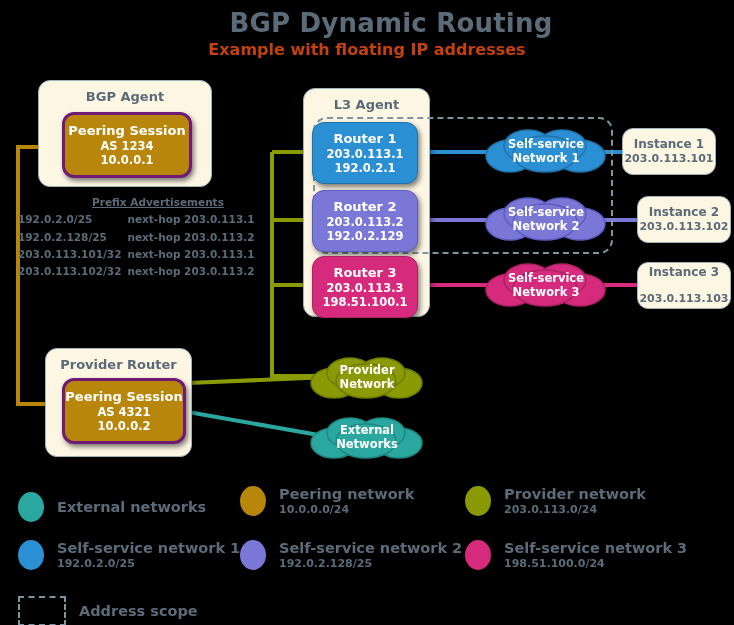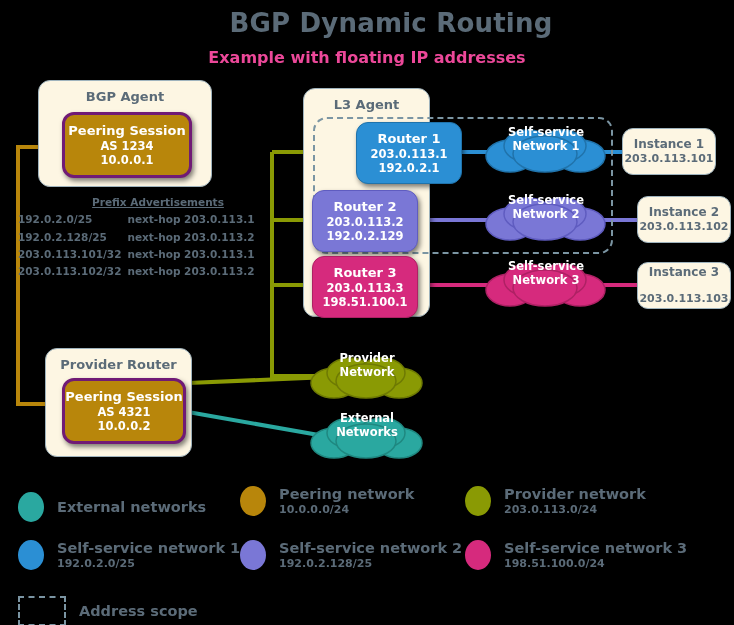--- a/index.html
+++ b/index.html
@@ -5,55 +5,55 @@
   html,body{margin:0;padding:0;background:#000;}
   body{width:734px;height:625px;overflow:hidden;
        font-family:"DejaVu Sans","Liberation Sans",sans-serif;}
   #stage{position:relative;width:734px;height:625px;background:#000;}
 
   .abs{position:absolute;}
 
   
   #title{left:0;top:8px;width:734px;text-align:center;color:#5b6b78;
          font-size:26px;font-weight:700;letter-spacing:.2px;padding-left:24px;}
-  #subtitle{left:0;top:48px;width:734px;text-align:center;color:#ec4899;
+  #subtitle{left:0;top:40px;width:734px;text-align:center;color:#c2410c;
             font-size:16px;font-weight:700;}
 
   
   #wires{left:0;top:0;width:734px;height:625px;}
 
   
   .panel{background:#fdf6e3;border:1px solid #9fb3bd;border-radius:12px;
          box-shadow:2px 3px 5px rgba(0,0,0,.45);}
   .panel-title{position:absolute;left:0;top:8px;width:100%;text-align:center;
                color:#5b6b78;font-size:13px;font-weight:700;}
 
   
   .chip{border-radius:12px;box-shadow:2px 3px 5px rgba(0,0,0,.5);
         display:flex;flex-direction:column;align-items:center;
         justify-content:center;color:#fff;font-weight:700;line-height:1.22;}
   .chip .l1{font-size:13px;}
   .chip .l2,.chip .l3{font-size:11.5px;}
 
   .gold {background:#b8860b;border:3px solid #701a75;}
-  .blue {background:#2b8fd4;border:1px solid #2073ab;margin-left:44px;}
+  .blue {background:#2b8fd4;border:1px solid #2073ab;}
   .purp {background:#7a77d6;border:1px solid #5f5cc0;}
   .pink {background:#d62a7d;border:1px solid #ae2164;}
 
   
   .inst{background:#fdf6e3;border:1px solid #9fb3bd;border-radius:11px;
         box-shadow:2px 3px 4px rgba(0,0,0,.45);
         display:flex;flex-direction:column;align-items:center;
         justify-content:center;color:#5b6b78;line-height:1.25;}
   .inst .l1{font-size:12px;font-weight:700;}
   .inst .l2{font-size:11px;font-weight:700;}
 
   
   .cloud{display:flex;flex-direction:column;align-items:center;
-         color:#fff;font-size:11.5px;font-weight:700;
+         justify-content:center;color:#fff;font-size:11.5px;font-weight:700;
          line-height:1.2;text-align:center;z-index:4;}
   .cloud svg{position:absolute;left:0;top:0;}
   .cloud .txt{position:relative;z-index:2;}
 
   
   #prefix{left:18px;top:194px;width:280px;color:#5b6b78;
           font-size:10.5px;font-weight:700;line-height:1.55;}
   #prefix .hd{text-align:center;text-decoration:underline;margin-bottom:1px;}
   #prefix table{border-collapse:collapse;font-size:10.5px;font-weight:700;}
   #prefix td{padding:0 0 1px 0;white-space:nowrap;}

